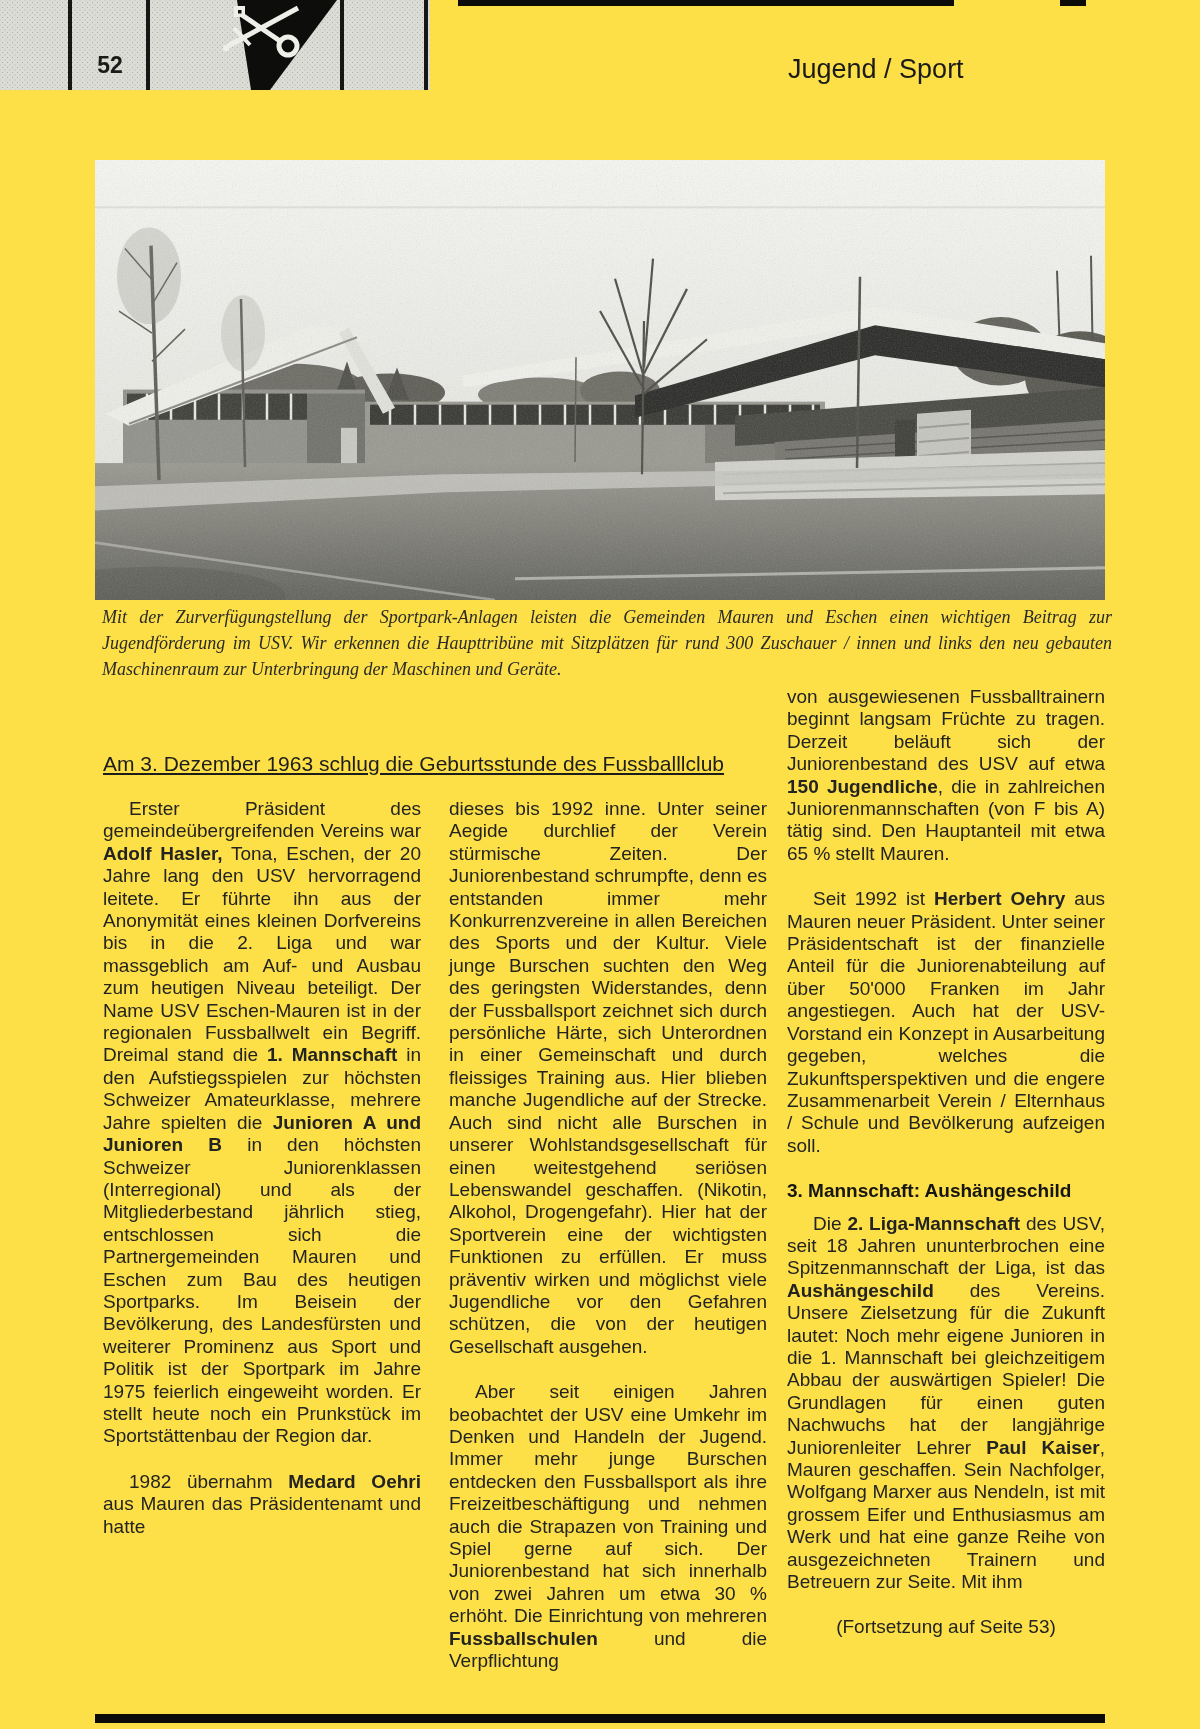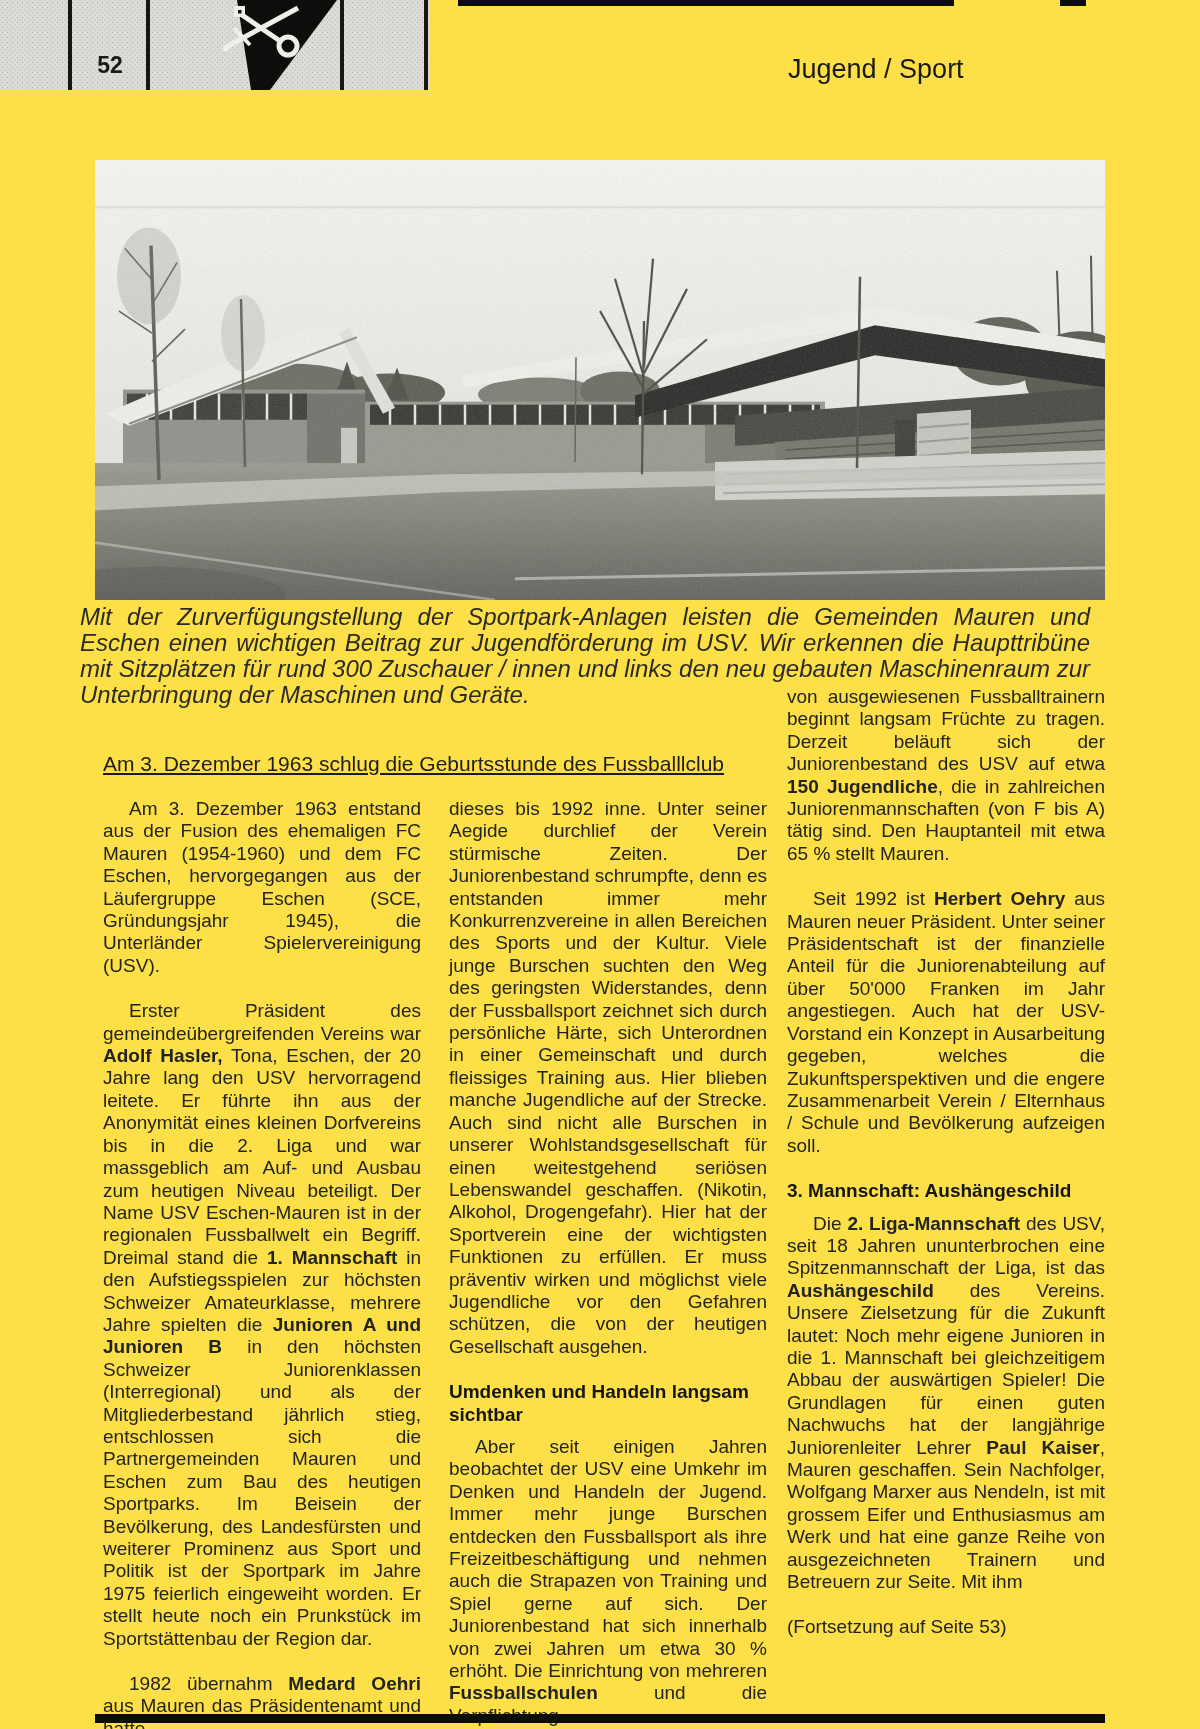--- a/index.html
+++ b/index.html
@@ -26,23 +26,23 @@
   .crest{position:absolute;left:222px;top:0;width:116px;height:90px;}
   .toprule{position:absolute;top:0;height:6px;background:#0b0b09;}
   .section-title{
     position:absolute;left:788px;top:54px;
     font-size:27px;font-weight:normal;color:#1a1a18;white-space:nowrap;
   }
   
   .photo{position:absolute;left:95px;top:160px;width:1010px;height:440px;}
   .photo svg{display:block;width:100%;height:100%;}
   .caption{
-    position:absolute;left:80px;top:604px;width:1010px;
-    font-size:24px;font-style:italic;line-height:26px;
-    text-align:justify;color:#2a2a28;
+    position:absolute;left:102px;top:604px;width:1010px;
+    font-size:18px;font-style:italic;line-height:26px;
+    text-align:justify;color:#2a2a28;font-family:Liberation Serif, serif;
   }
   
   .title{
     position:absolute;left:103px;top:708px;margin:0;
     font-size:32px;font-weight:bold;letter-spacing:-1px;white-space:nowrap;
     color:#151513;
   }
   .subtitle{
     position:absolute;left:103px;top:752px;margin:0;
     font-size:21px;font-weight:normal;white-space:nowrap;color:#1d1d1b;text-decoration:underline;
@@ -53,21 +53,21 @@
   }
   .col-0{left:103px;top:798px;}
   .col-1{left:449px;top:798px;}
   .col-2{left:787px;top:686px;}
   .col p{margin:0 0 23px 0;}
   .col p.indent{text-indent:26px;}
   .col h3{
     margin:10px 0 10px 0;font-size:19px;line-height:22.4px;
     text-align:left;color:#151513;
   }
-  .col p.continuation{margin-top:20px;text-align:left;}
+  .col p.continuation{margin-top:20px;text-align:center;}
   .botrule{position:absolute;left:95px;top:1714px;width:1010px;height:9px;background:#0c0c0a;}
 </style>
 </head>
 <body>
 
 <div class="page">
 
   <div class="band">
     <div class="vline" style="left:68px"></div>
     <div class="vline" style="left:146px"></div>
@@ -224,27 +224,25 @@
 
       <rect x="0" y="0" width="1010" height="437" filter="url(#grain)" opacity="0.22"></rect>
     </svg>
   </div>
 
   <div class="caption">Mit der Zurverfügungstellung der Sportpark-Anlagen leisten die Gemeinden Mauren und Eschen einen wichtigen Beitrag zur Jugendförderung im USV. Wir erkennen die Haupttribüne mit Sitzplätzen für rund 300 Zuschauer / innen und links den neu gebauten Maschinenraum zur Unterbringung der Maschinen und Geräte.</div>
 
   <h2 class="subtitle">Am 3. Dezember 1963 schlug die Geburtsstunde des Fussballlclub</h2>
 
   <div class="col col-0">
-      <p class="indent"><span>Am 3. Dezember 1963 entstand aus der Fusion des ehemaligen FC Mauren (1954-1960) und dem FC Eschen, hervorgegangen aus der Läufergruppe Eschen (SCE, Gründungsjahr 1945), die Unterländer Spielervereinigung (USV).</span></p>
       <p class="indent"><span>Erster Präsident des gemeindeübergreifenden Vereins war </span><b>Adolf Hasler,</b><span> Tona, Eschen, der 20 Jahre lang den USV hervorragend leitete. Er führte ihn aus der Anonymität eines kleinen Dorfvereins bis in die 2. Liga und war massgeblich am Auf- und Ausbau zum heutigen Niveau beteiligt. Der Name USV Eschen-Mauren ist in der regionalen Fussballwelt ein Begriff. Dreimal stand die </span><b>1. Mannschaft</b><span> in den Aufstiegsspielen zur höchsten Schweizer Amateurklasse, mehrere Jahre spielten die </span><b>Junioren A und Junioren B</b><span> in den höchsten Schweizer Juniorenklassen (Interregional) und als der Mitgliederbestand jährlich stieg, entschlossen sich die Partnergemeinden Mauren und Eschen zum Bau des heutigen Sportparks. Im Beisein der Bevölkerung, des Landesfürsten und weiterer Prominenz aus Sport und Politik ist der Sportpark im Jahre 1975 feierlich eingeweiht worden. Er stellt heute noch ein Prunkstück im Sportstättenbau der Region dar.</span></p>
       <p class="indent"><span>1982 übernahm </span><b>Medard Oehri</b><span> aus Mauren das Präsidentenamt und hatte</span></p>
     </div>
   <div class="col col-1">
       <p><span>dieses bis 1992 inne. Unter seiner Aegide durchlief der Verein stürmische Zeiten. Der Juniorenbestand schrumpfte, denn es entstanden immer mehr Konkurrenzvereine in allen Bereichen des Sports und der Kultur. Viele junge Burschen suchten den Weg des geringsten Widerstandes, denn der Fussballsport zeichnet sich durch persönliche Härte, sich Unterordnen in einer Gemeinschaft und durch fleissiges Training aus. Hier blieben manche Jugendliche auf der Strecke. Auch sind nicht alle Burschen in unserer Wohlstandsgesellschaft für einen weitestgehend seriösen Lebenswandel geschaffen. (Nikotin, Alkohol, Drogengefahr). Hier hat der Sportverein eine der wichtigsten Funktionen zu erfüllen. Er muss präventiv wirken und möglichst viele Jugendliche vor den Gefahren schützen, die von der heutigen Gesellschaft ausgehen.</span></p>
-      <h3>Umdenken und Handeln langsam sichtbar</h3>
       <p class="indent"><span>Aber seit einigen Jahren beobachtet der USV eine Umkehr im Denken und Handeln der Jugend. Immer mehr junge Burschen entdecken den Fussballsport als ihre Freizeitbeschäftigung und nehmen auch die Strapazen von Training und Spiel gerne auf sich. Der Juniorenbestand hat sich innerhalb von zwei Jahren um etwa 30 % erhöht. Die Einrichtung von mehreren </span><b>Fussballschulen</b><span> und die Verpflichtung</span></p>
     </div>
   <div class="col col-2">
       <p><span>von ausgewiesenen Fussballtrainern beginnt langsam Früchte zu tragen. Derzeit beläuft sich der Juniorenbestand des USV auf etwa </span><b>150 Jugendliche</b><span>, die in zahlreichen Juniorenmannschaften (von F bis A) tätig sind. Den Hauptanteil mit etwa 65 % stellt Mauren.</span></p>
       <p class="indent"><span>Seit 1992 ist </span><b>Herbert Oehry</b><span> aus Mauren neuer Präsident. Unter seiner Präsidentschaft ist der finanzielle Anteil für die Juniorenabteilung auf über 50'000 Franken im Jahr angestiegen. Auch hat der USV-Vorstand ein Konzept in Ausarbeitung gegeben, welches die Zukunftsperspektiven und die engere Zusammenarbeit Verein / Elternhaus / Schule und Bevölkerung aufzeigen soll.</span></p>
       <h3>3. Mannschaft: Aushängeschild</h3>
       <p class="indent"><span>Die </span><b>2. Liga-Mannschaft</b><span> des USV, seit 18 Jahren ununterbrochen eine Spitzenmannschaft der Liga, ist das </span><b>Aushängeschild</b><span> des Vereins. Unsere Zielsetzung für die Zukunft lautet: Noch mehr eigene Junioren in die 1. Mannschaft bei gleichzeitigem Abbau der auswärtigen Spieler! Die Grundlagen für einen guten Nachwuchs hat der langjährige Juniorenleiter Lehrer </span><b>Paul Kaiser</b><span>, Mauren geschaffen. Sein Nachfolger, Wolfgang Marxer aus Nendeln, ist mit grossem Eifer und Enthusiasmus am Werk und hat eine ganze Reihe von ausgezeichneten Trainern und Betreuern zur Seite. Mit ihm</span></p>
       <p class="continuation"><span>(Fortsetzung auf Seite 53)</span></p>
     </div>
 

